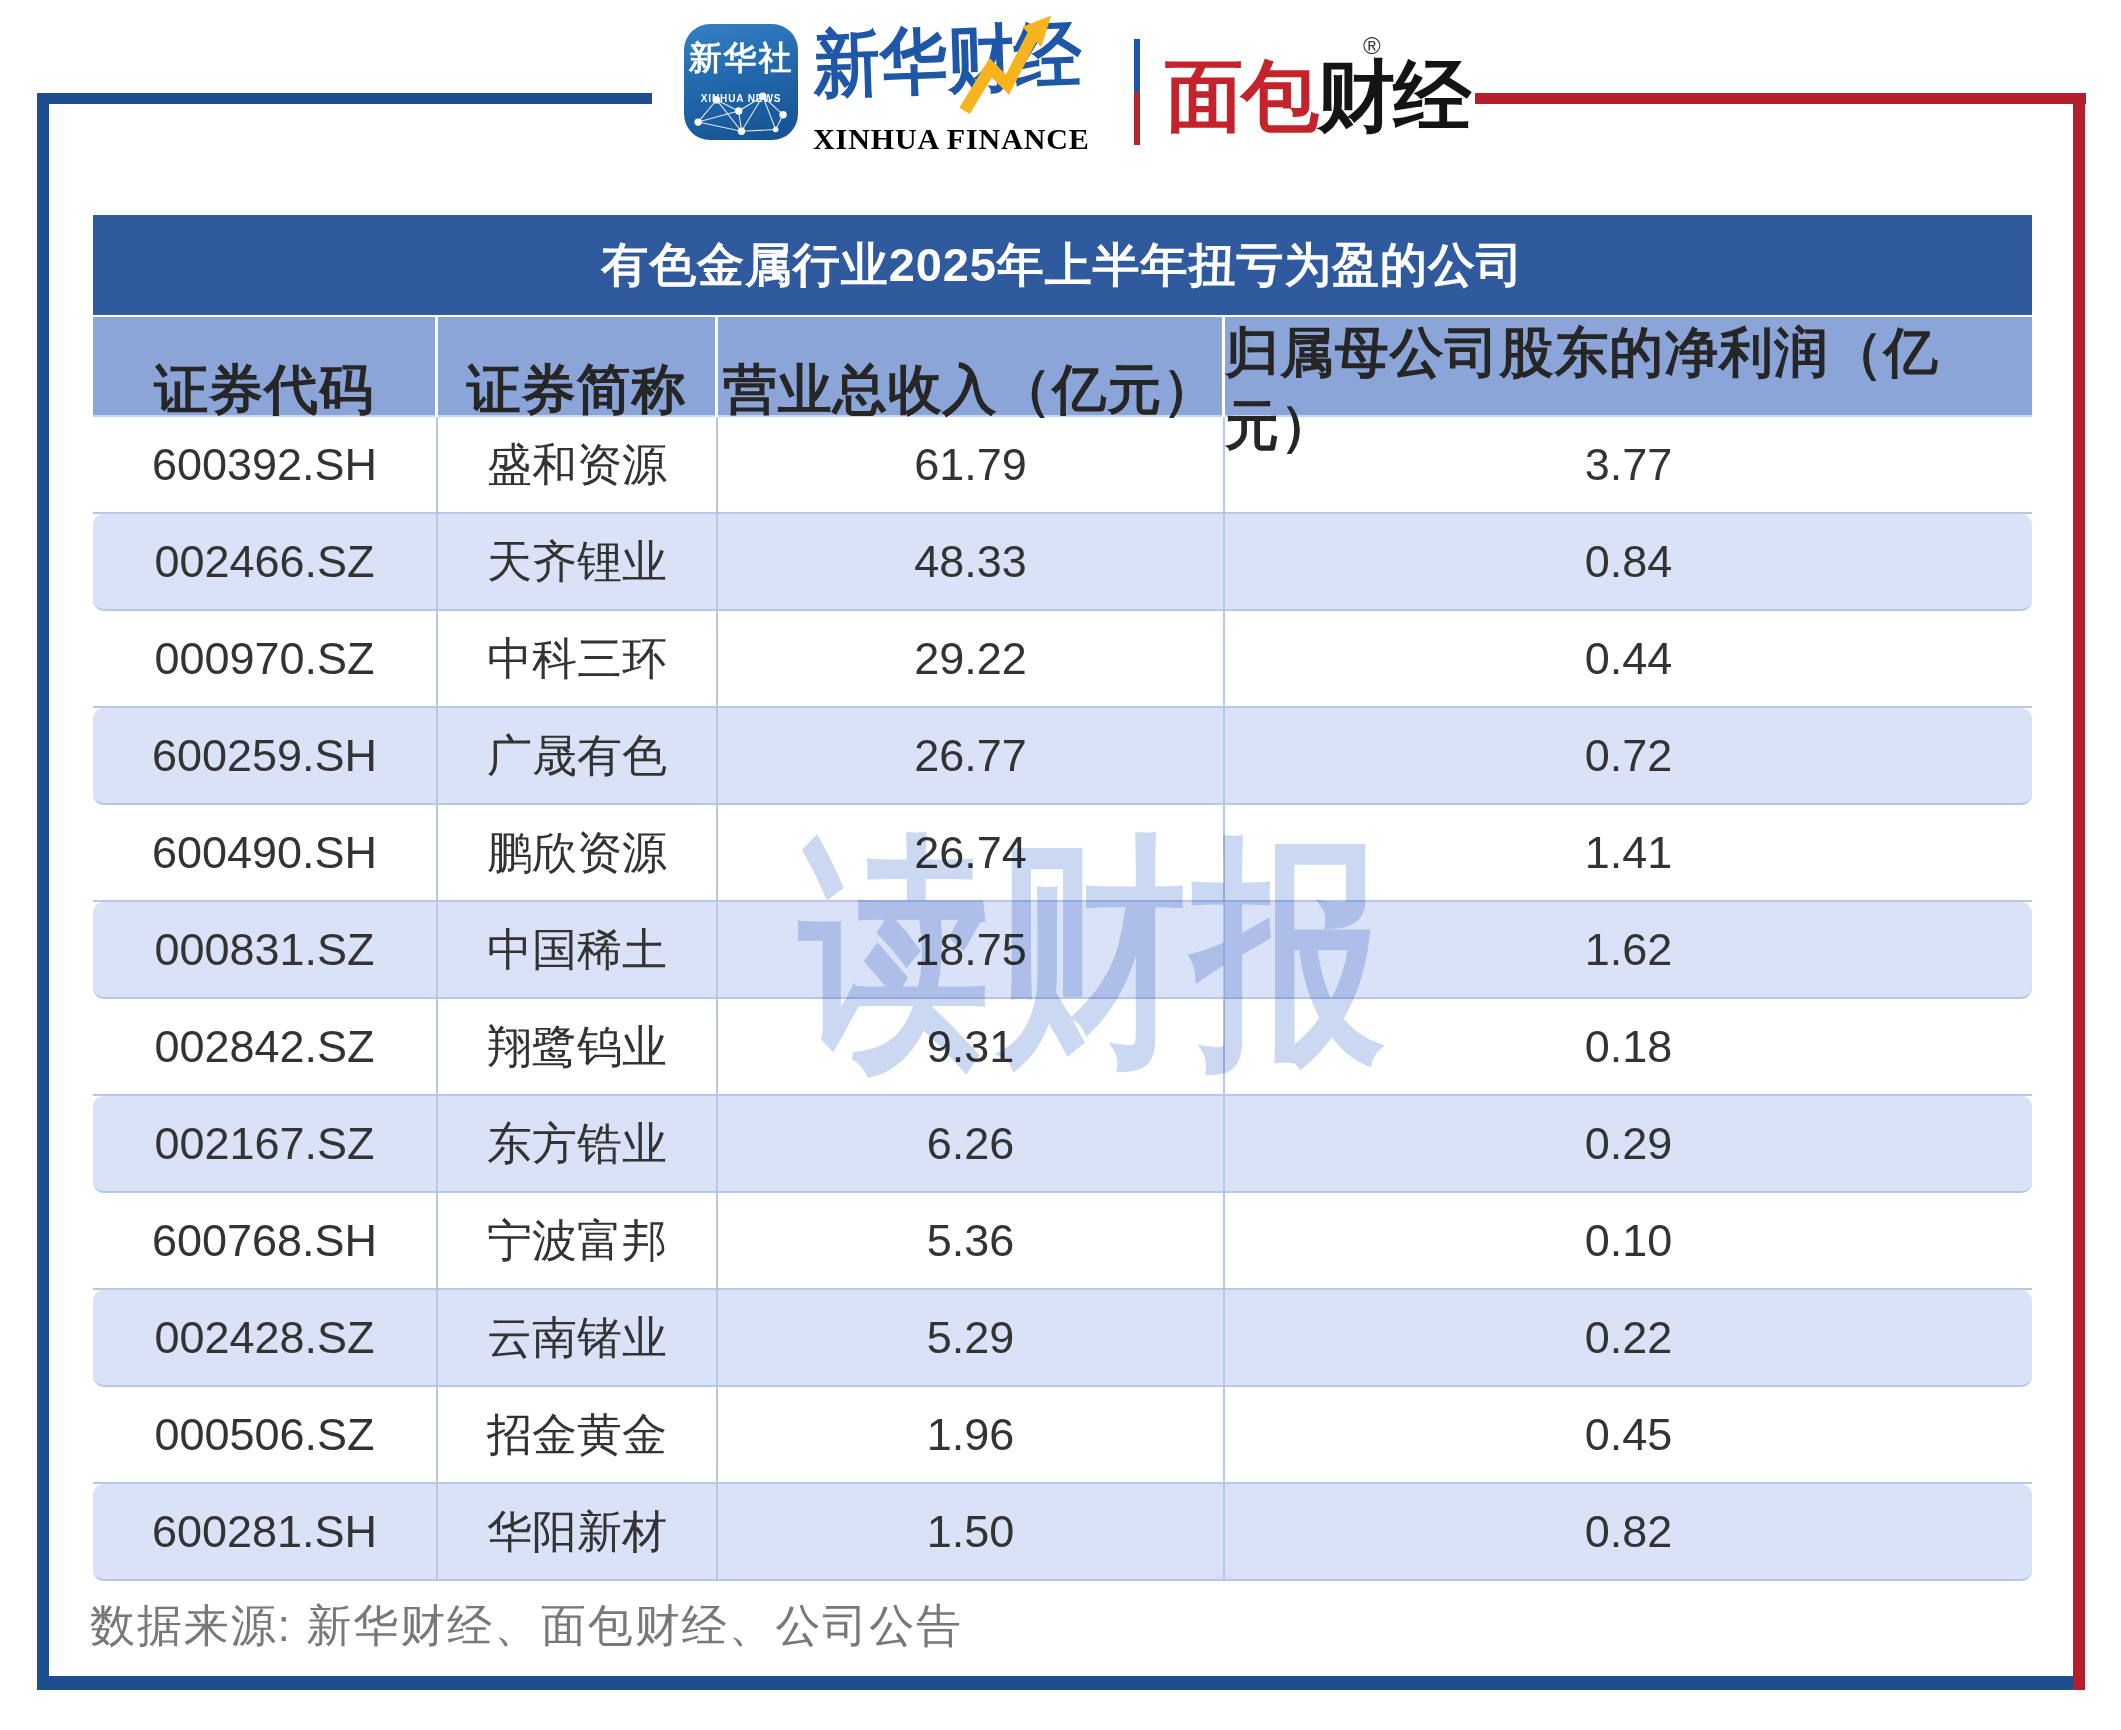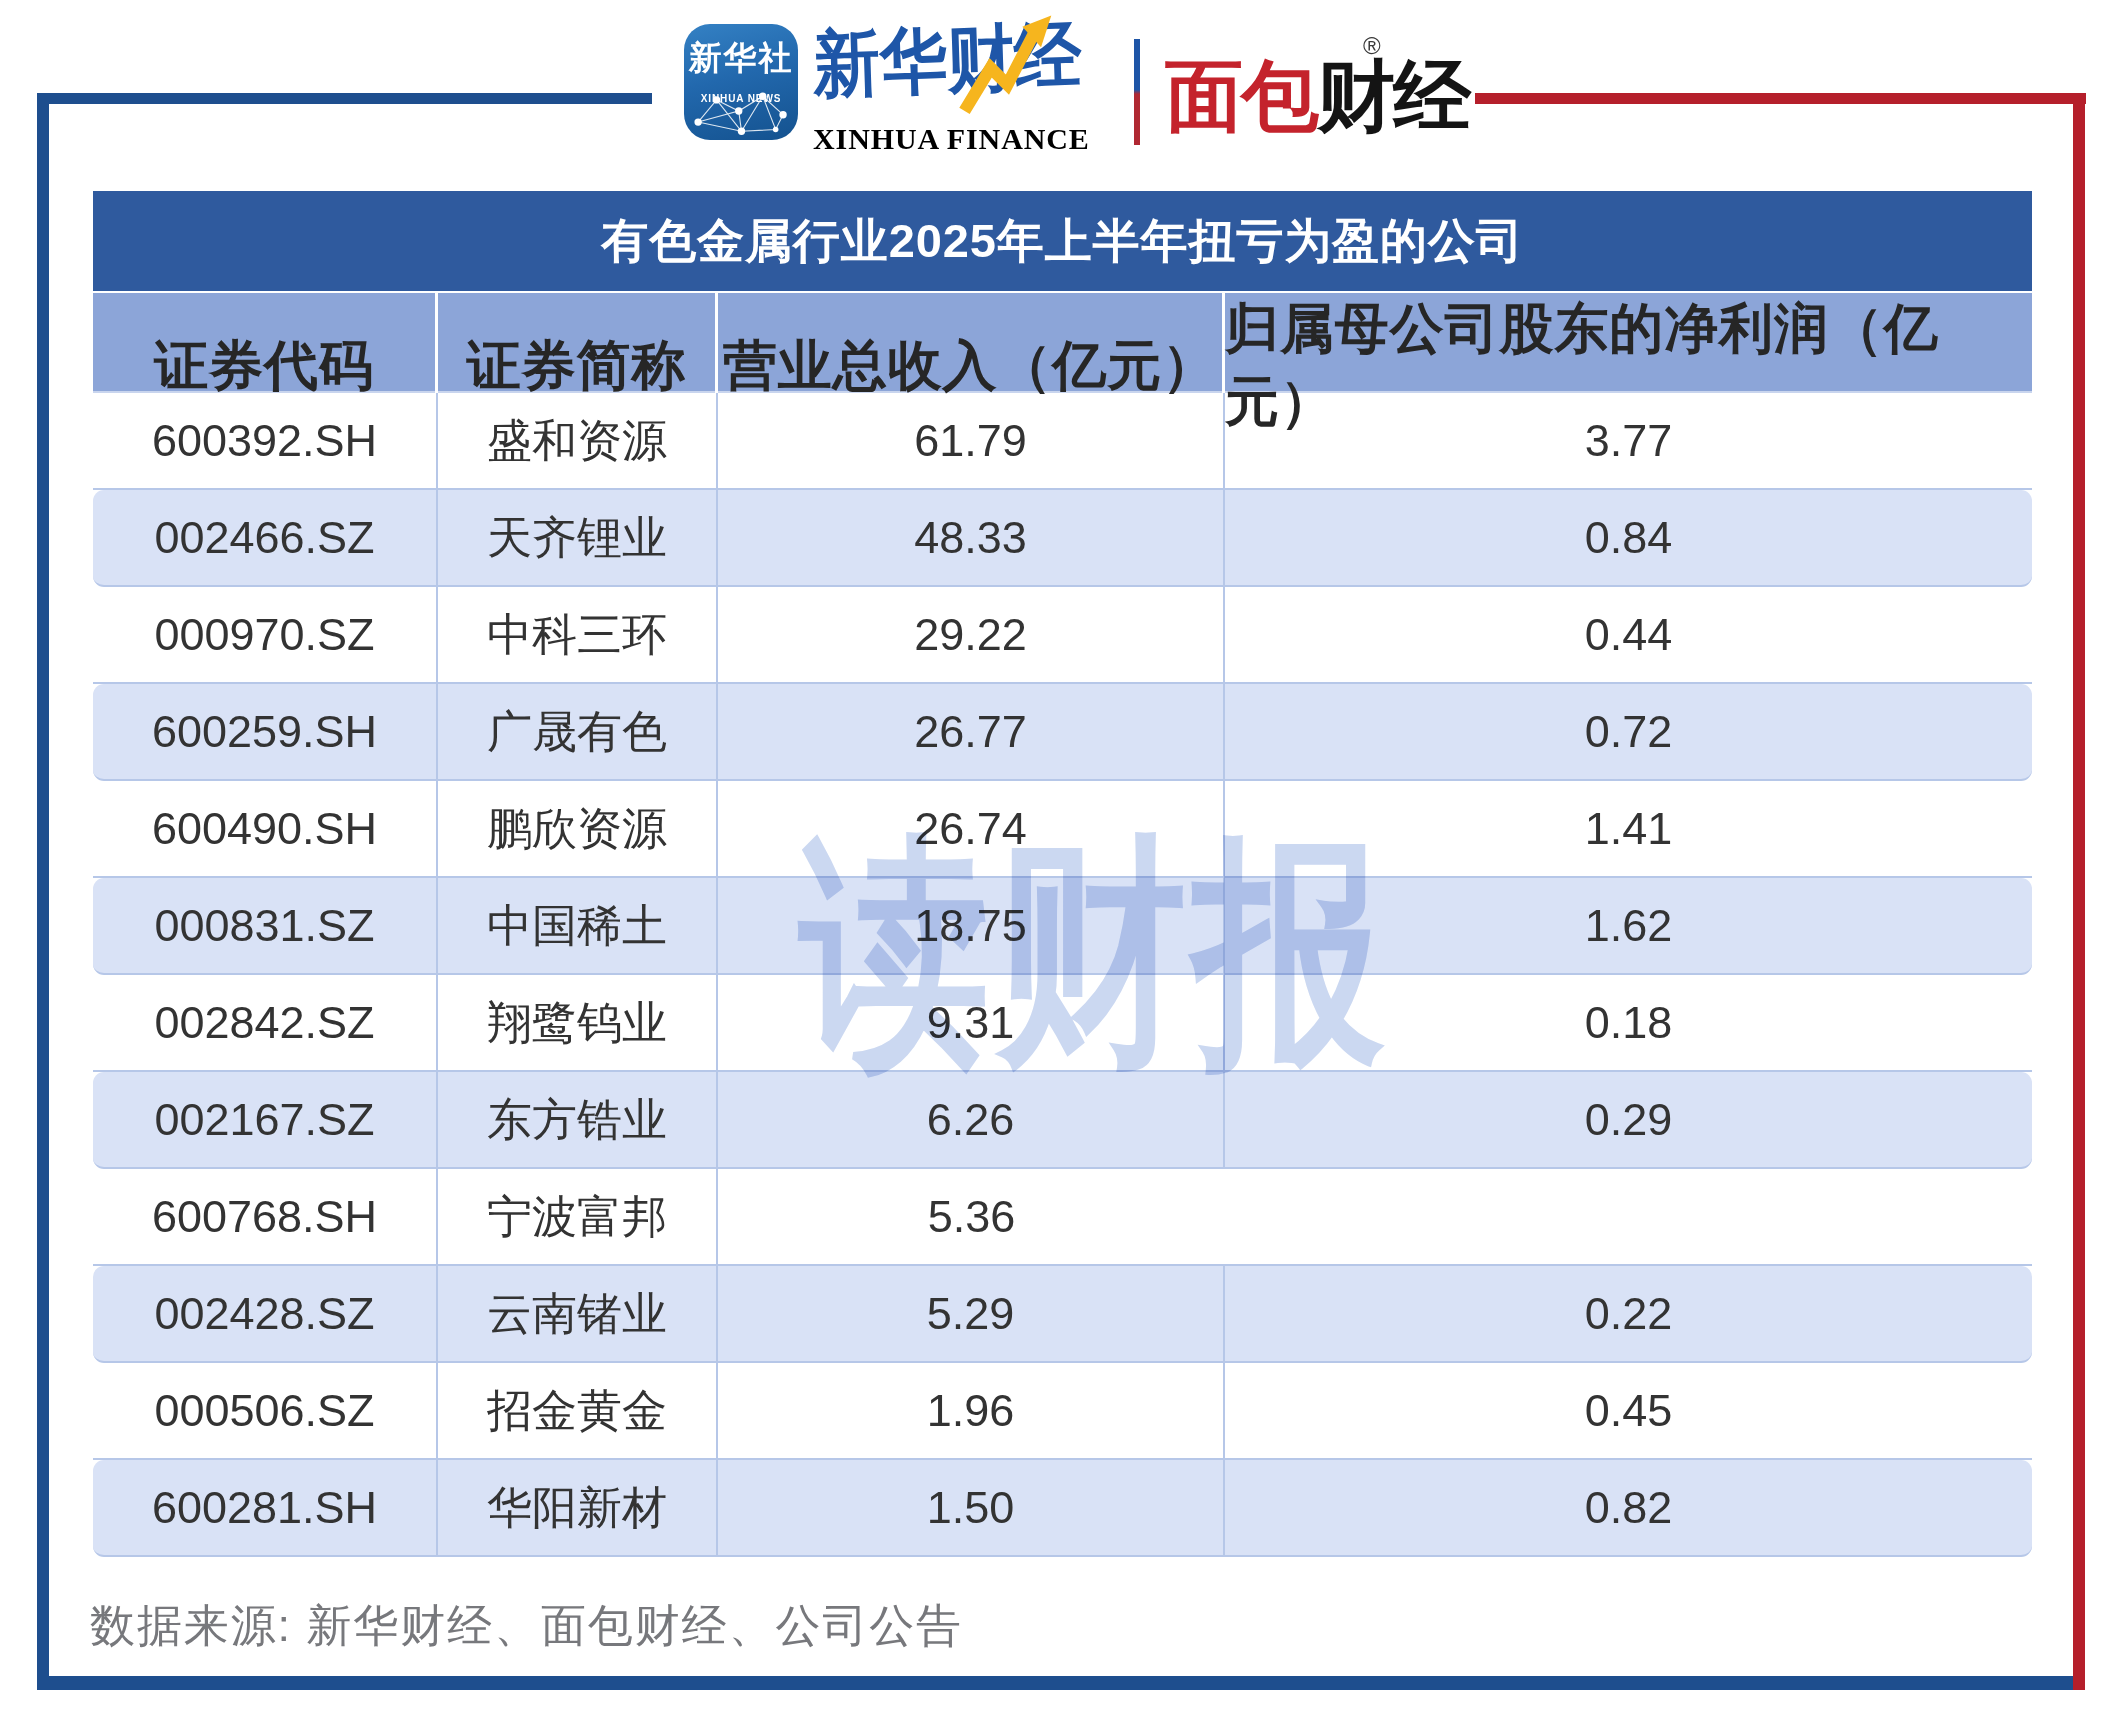--- a/index.html
+++ b/index.html
@@ -34,21 +34,21 @@
                  background:linear-gradient(180deg,#1e55a7 0%,#1e55a7 48%,#b02832 52%,#b02832 100%);}
 
   .mb{position:absolute;left:1165px;top:45px;font-size:78px;font-weight:900;white-space:nowrap;letter-spacing:-1.9px;}
   .mb-red{color:#c4232c;}
   .mb-black{color:#141414;}
   .mb-reg{position:absolute;left:198px;top:-13px;font-size:24px;font-weight:400;color:#3a3a3a;letter-spacing:0;}
 
   
   .tbl{position:absolute;left:93px;top:191px;width:1939px;z-index:2;}
   .t-title{height:100px;background:#2f5a9e;color:#ffffff;font-size:47px;font-weight:700;
-           display:flex;align-items:center;justify-content:center;letter-spacing:0.9px;}
+           display:flex;align-items:center;justify-content:center;letter-spacing:0.9px;margin-top:24px;}
   .t-header{display:grid;grid-template-columns:345px 280px 507px 807px;height:98px;background:#8ca5d8;
             border-top:2.8px solid #ffffff;border-bottom:2.8px solid #c9d5ee;box-sizing:content-box;}
   .hcell{display:flex;align-items:center;justify-content:center;font-size:54px;font-weight:700;
          color:#262626;border-right:3.7px solid #ffffff;letter-spacing:0.9px;}
   .hcell:last-child{border-right:none;}
   .t-body{border-bottom:0;}
   .t-row{display:grid;grid-template-columns:345px 280px 507px 807px;height:97px;background:#ffffff;
          box-sizing:border-box;border-bottom:2.8px solid #b6c7e8;}
   .t-row.alt{background:#d9e2f6;border-radius:11px;}
   .cell{display:flex;align-items:center;justify-content:center;font-size:45px;color:#333333;
@@ -165,20 +165,21 @@
         <div class="t-row alt">
           <div class="cell">002167.SZ</div>
           <div class="cell">东方锆业</div>
           <div class="cell">6.26</div>
           <div class="cell">0.29</div>
         </div>
         <div class="t-row">
           <div class="cell">600768.SH</div>
           <div class="cell">宁波富邦</div>
           <div class="cell">5.36</div>
+          <div class="cell">0.10</div>
         </div>
         <div class="t-row alt">
           <div class="cell">002428.SZ</div>
           <div class="cell">云南锗业</div>
           <div class="cell">5.29</div>
           <div class="cell">0.22</div>
         </div>
         <div class="t-row">
           <div class="cell">000506.SZ</div>
           <div class="cell">招金黄金</div>

